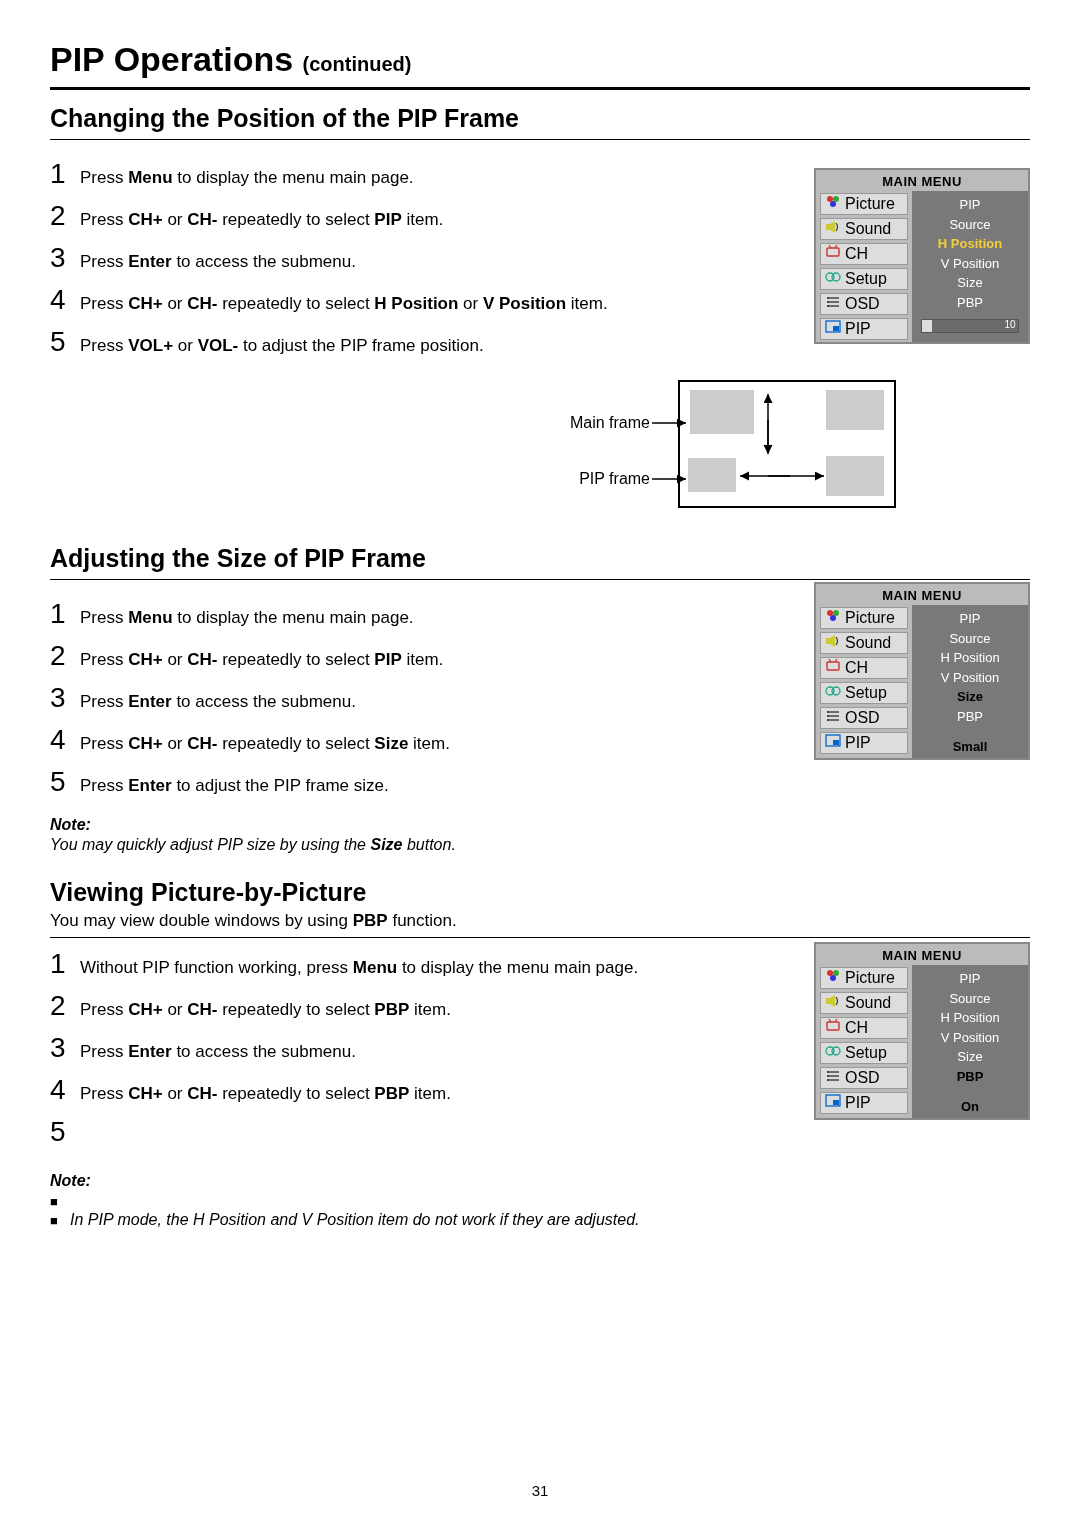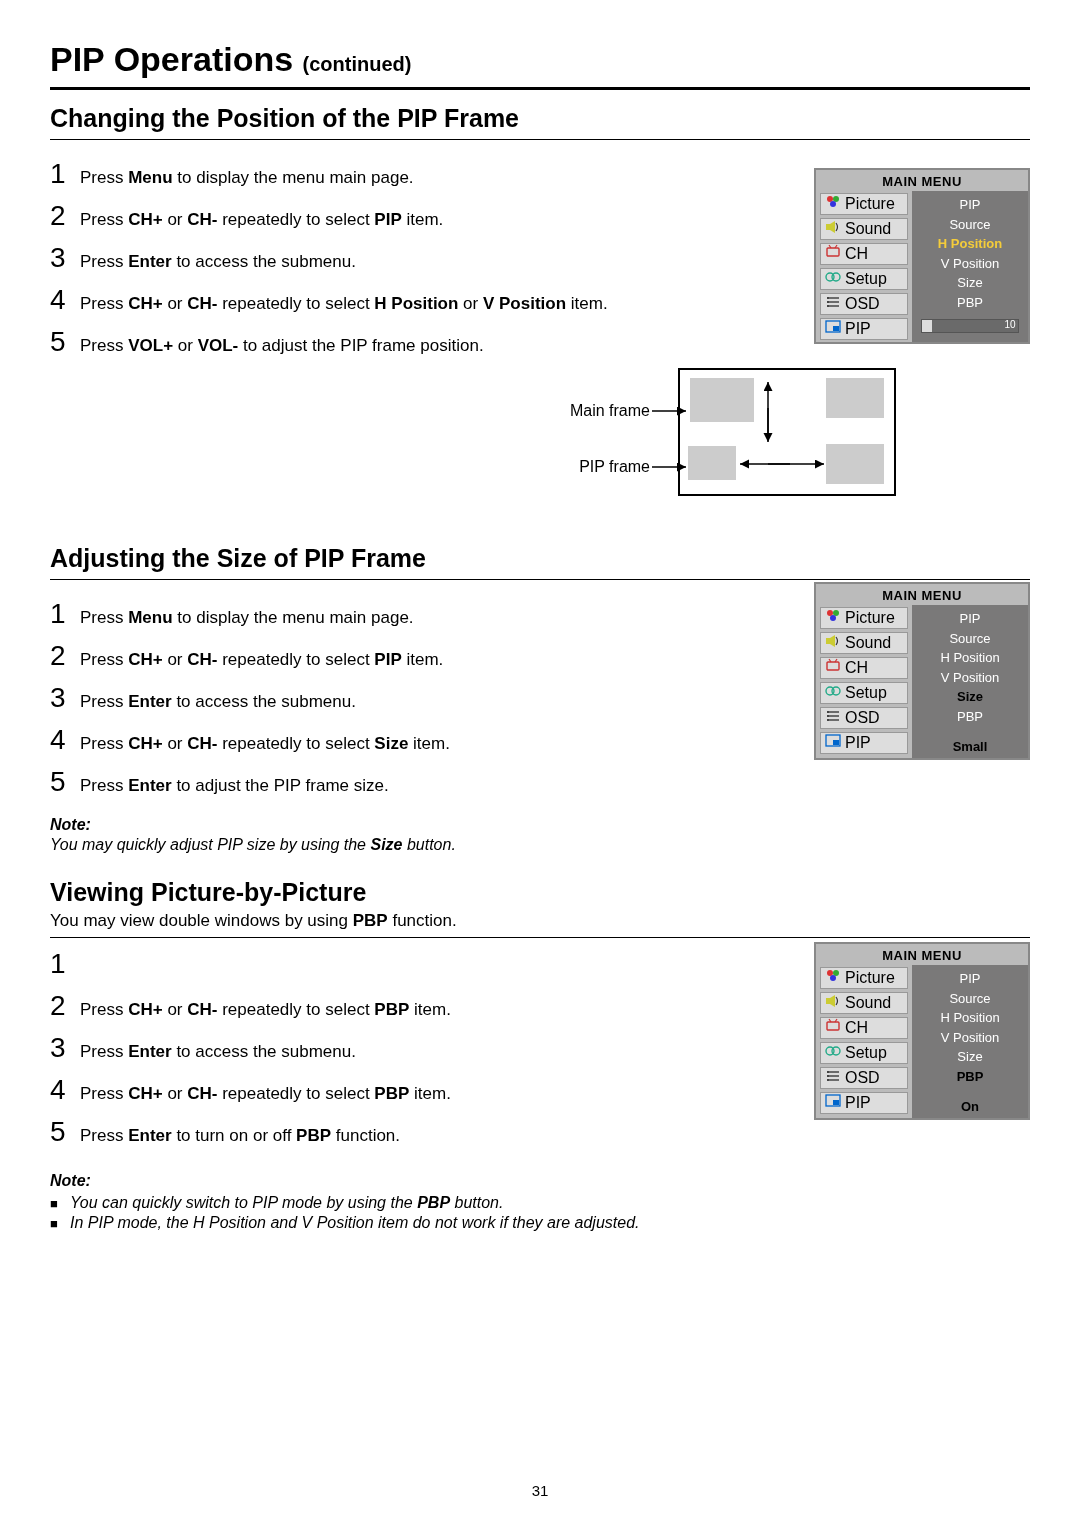--- a/index.html
+++ b/index.html
@@ -196,21 +196,21 @@
         <div class="ritem">Size</div>
         <div class="ritem">PBP</div>
         <div class="val-box">
           <div class="fill"></div>
           <span class="num10">10</span>
         </div>
       </div>
   </div>
 </div>
 
-<div class="diag-area" style="left:530px; top:368px; width:400px; height:140px;">
+<div class="diag-area" style="left:530px; top:380px; width:400px; height:140px;">
   <div class="diag-label" style="left:0; top:34px; width:120px;">Main frame</div>
   <div class="diag-label" style="left:0; top:90px; width:120px;">PIP frame</div>
 
   <div class="diag-box" style="left:148px; top:0; width:218px; height:128px;"></div>
 
   <div class="diag-inner" style="left:160px; top:10px; width:64px; height:44px; border:none;"></div>
 
   <div class="diag-inner" style="left:296px; top:10px; width:58px; height:40px; border:none;"></div>
 
   <div class="diag-inner" style="left:158px; top:78px; width:48px; height:34px; border:none;"></div>
@@ -329,36 +329,36 @@
   </div>
 </div>
 
 <div style="height:18px;"></div>
 <div class="section-heading">Viewing Picture-by-Picture</div>
 <div class="sub-intro" id="intro3">You may view double windows by using <b>PBP</b> function.</div>
 <hr class="mid">
 <div class="steps" id="steps3">
     <div class="step">
       <span class="num">1</span>
+      <span class="txt">Without PIP function working, press <b>Menu</b> to display the menu main page.</span>
     </div>
     <div class="step">
       <span class="num">2</span>
       <span class="txt">Press <b>CH+</b> or <b>CH-</b> repeatedly to select <b>PBP</b> item.</span>
     </div>
     <div class="step">
       <span class="num">3</span>
       <span class="txt">Press <b>Enter</b> to access the submenu.</span>
     </div>
     <div class="step">
       <span class="num">4</span>
       <span class="txt">Press <b>CH+</b> or <b>CH-</b> repeatedly to select <b>PBP</b> item.</span>
     </div>
     <div class="step">
       <span class="num">5</span>
-      <span class="txt">Press <b>Enter</b> to turn on or off <b>PBP</b> function.</span>
     </div>
   </div>
 
 <div class="menu-box" style="right:50px; top:942px;">
   <div class="menu-title">MAIN MENU</div>
   <div class="menu-body">
     <div class="menu-left" id="menu-left-3">
         <div class="menu-item">
           <span><svg viewBox="0 0 16 16">
               <circle cx="5" cy="5" r="3" fill="#d33"></circle>
@@ -418,21 +418,20 @@
         <div class="ritem highlight-dark">PBP</div>
         <div class="val-text highlight-dark">On</div>
       </div>
   </div>
 </div>
 
 <div class="note-label" style="margin-top:24px;">Note:</div>
 <div class="note-bullets" id="bullets3">
     <div class="bitem">
       <span class="bsq">■</span>
-      <span class="btxt">You can quickly switch to PIP mode by using the <b>PBP</b> button.</span>
     </div>
     <div class="bitem">
       <span class="bsq">■</span>
       <span class="btxt">In PIP mode, the H Position and V Position item do not work if they are adjusted.</span>
     </div>
   </div>
 
 <div class="page-number">31</div>
 
 </body></html>

